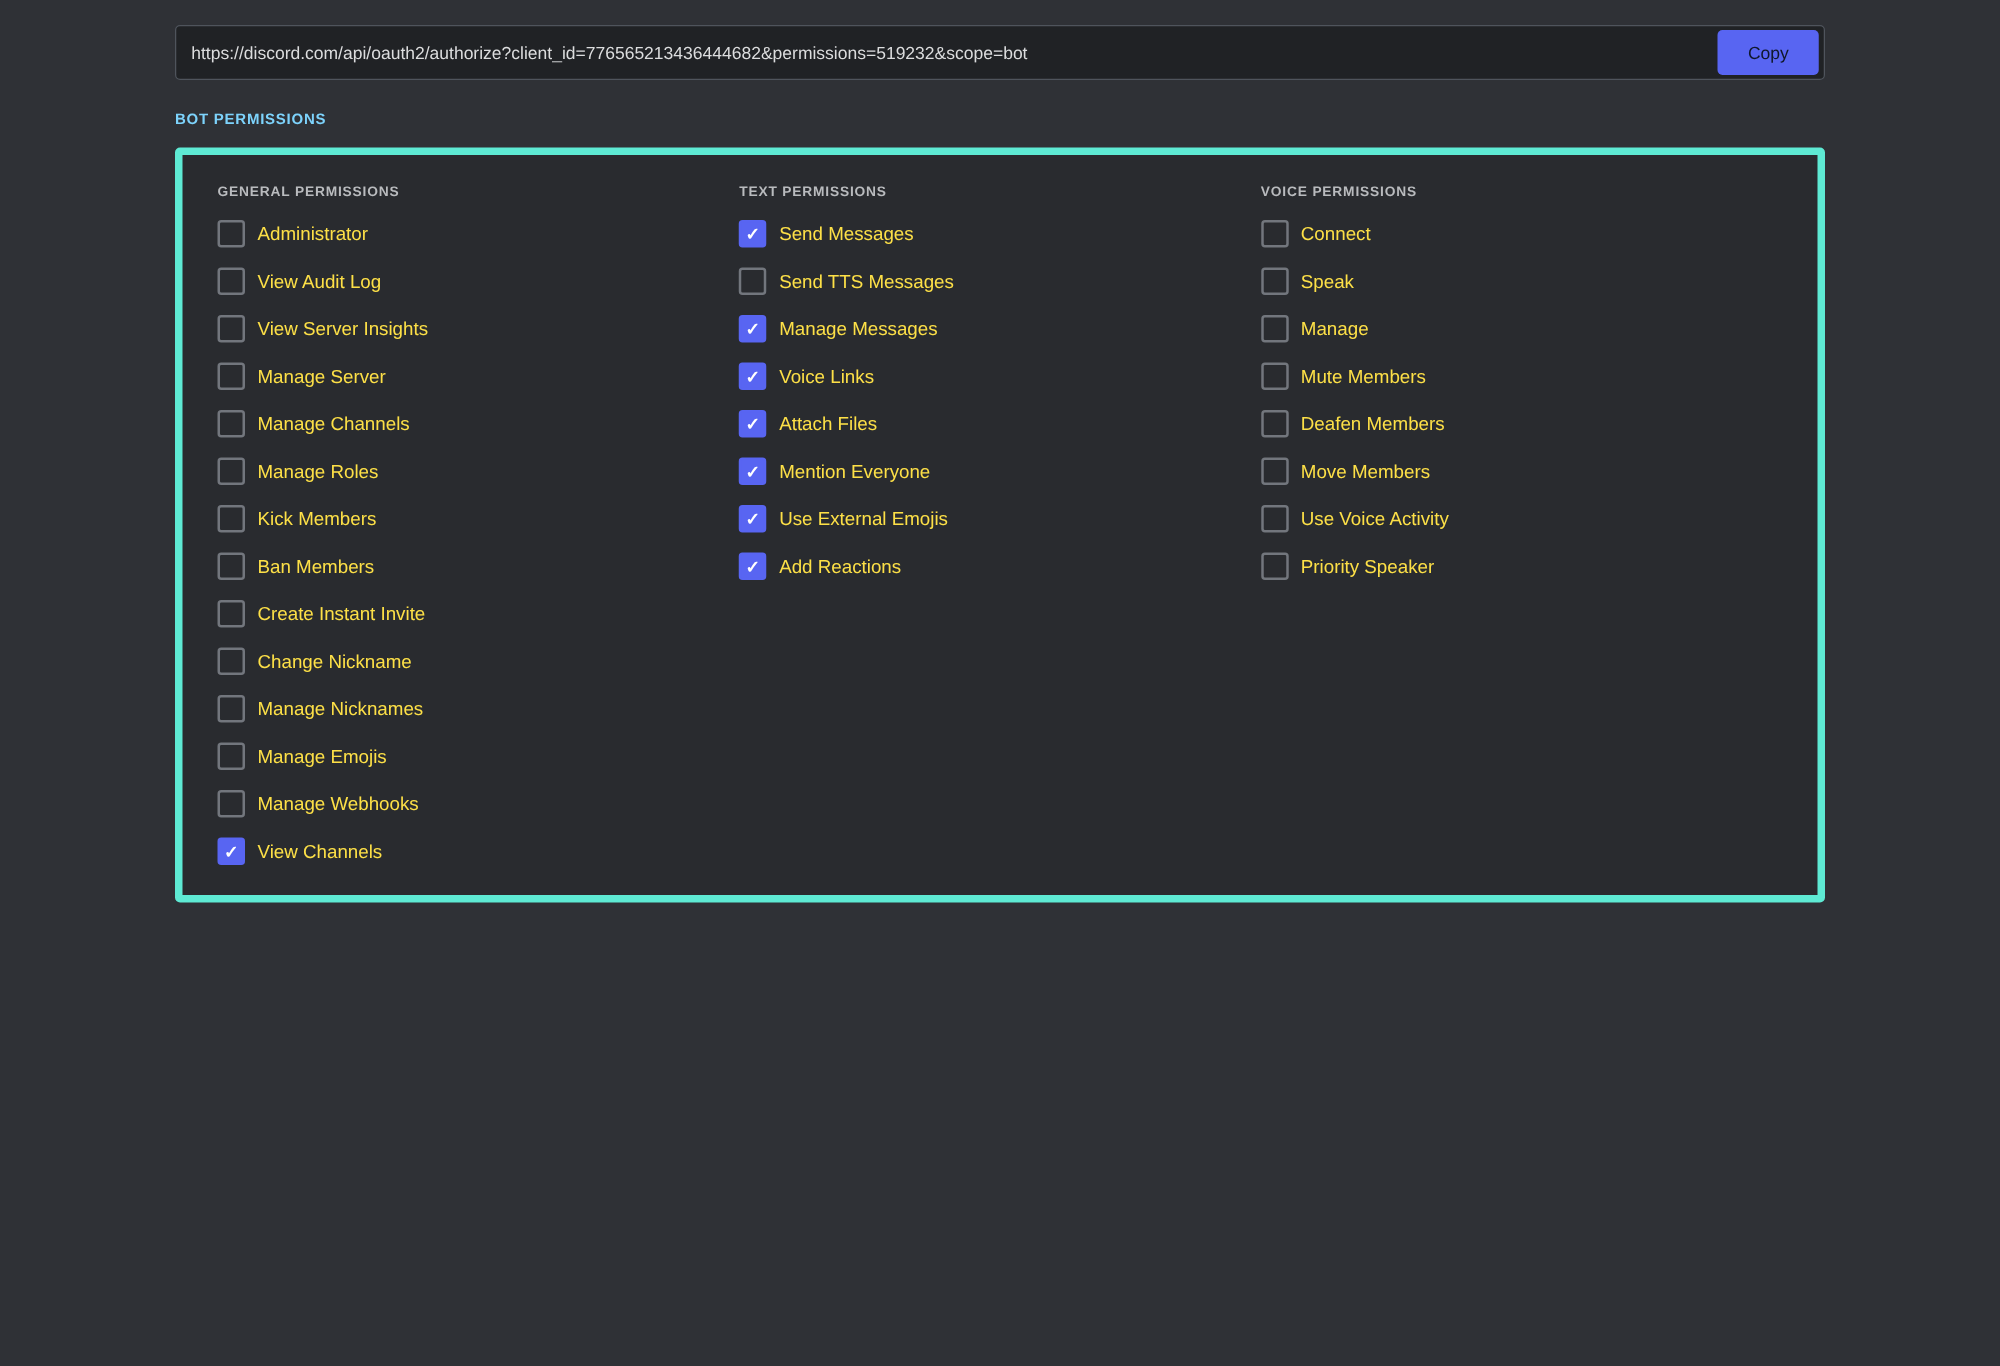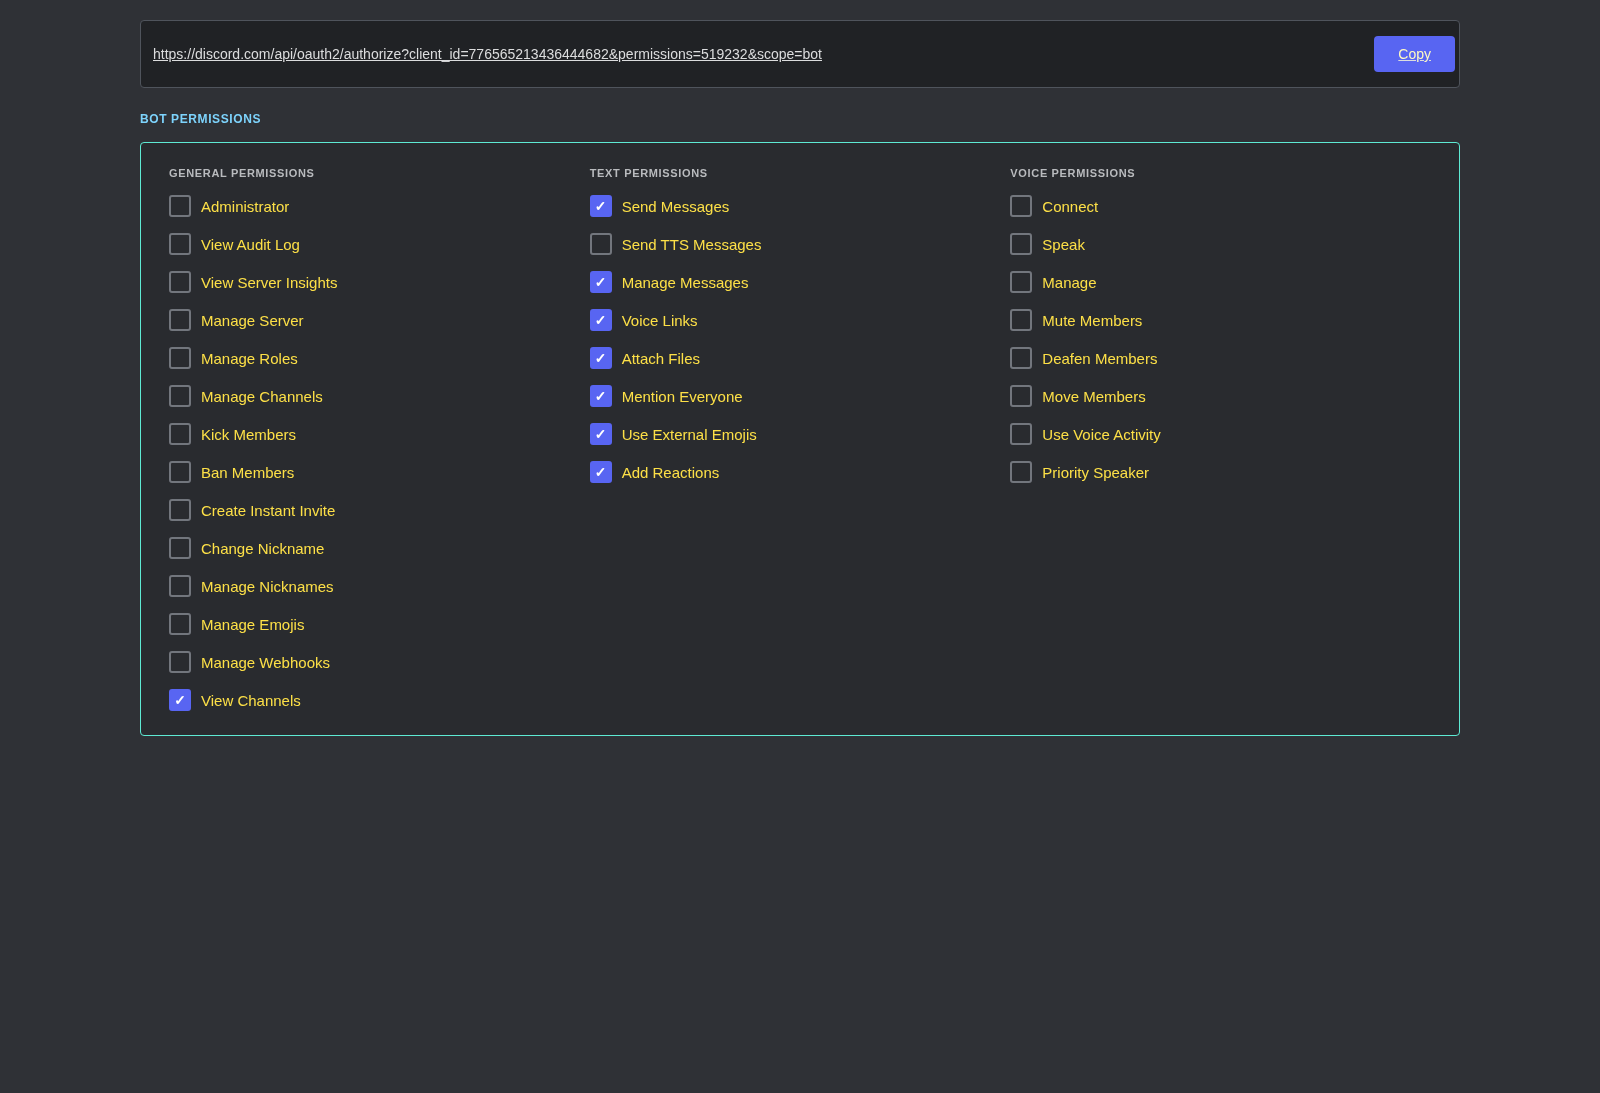--- a/index.html
+++ b/index.html
@@ -26,36 +26,35 @@
     }
 
     .url-bar {
       display: flex;
       align-items: center;
       background-color: #202225;
       border: 1px solid #4f545c;
       border-radius: 4px;
       padding: 0 4px 0 12px;
       margin-bottom: 24px;
-      height: 68px;
-      text-decoration: underline;
+      height: 44px;
     }
 
     .url-text {
       flex: 1;
       font-size: 14px;
       color: #dcddde;
       white-space: nowrap;
       overflow: hidden;
       text-overflow: ellipsis;
     }
 
     .copy-button {
       background-color: #5865f2;
-      color: #fef9c3;
+      color: #0f172a;
       border: none;
       border-radius: 4px;
       padding: 8px 24px;
       font-size: 14px;
       font-weight: 500;
       cursor: pointer;
       white-space: nowrap;
       height: 36px;
     }
 
@@ -63,21 +62,21 @@
       font-size: 12px;
       font-weight: 700;
       color: #7dd3fc;
       letter-spacing: 0.05em;
       text-transform: uppercase;
       margin-bottom: 16px;
     }
 
     .permissions-box {
       background-color: #292b2f;
-      border: 1px solid #5eead4;
+      border: 6px solid #5eead4;
       border-radius: 4px;
       padding: 24px 28px;
       display: flex;
       gap: 0;
     }
 
     .permissions-column {
       flex: 1;
     }
 
@@ -159,25 +158,25 @@
         <div class="permission-item">
           <div class="checkbox"></div>
           <span class="permission-label">View Server Insights</span>
         </div>
         <div class="permission-item">
           <div class="checkbox"></div>
           <span class="permission-label">Manage Server</span>
         </div>
         <div class="permission-item">
           <div class="checkbox"></div>
+          <span class="permission-label">Manage Channels</span>
+        </div>
+        <div class="permission-item">
+          <div class="checkbox"></div>
           <span class="permission-label">Manage Roles</span>
-        </div>
-        <div class="permission-item">
-          <div class="checkbox"></div>
-          <span class="permission-label">Manage Channels</span>
         </div>
         <div class="permission-item">
           <div class="checkbox"></div>
           <span class="permission-label">Kick Members</span>
         </div>
         <div class="permission-item">
           <div class="checkbox"></div>
           <span class="permission-label">Ban Members</span>
         </div>
         <div class="permission-item">

